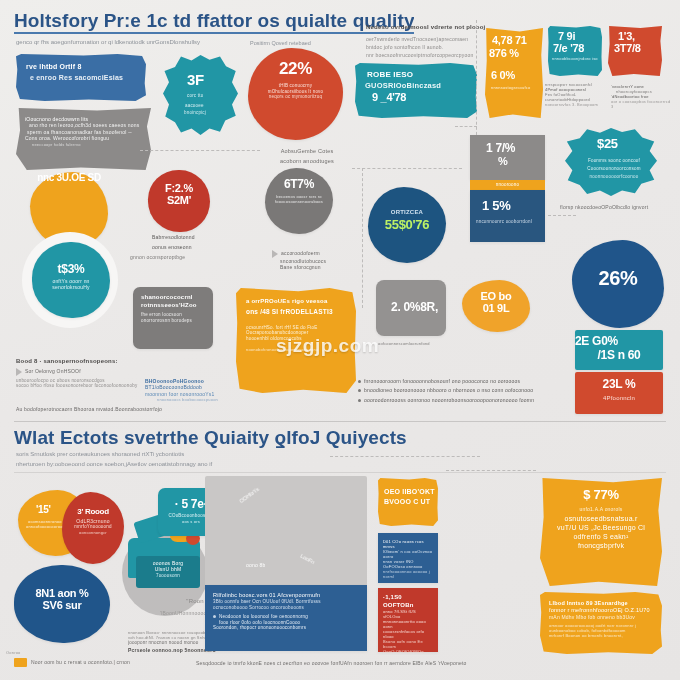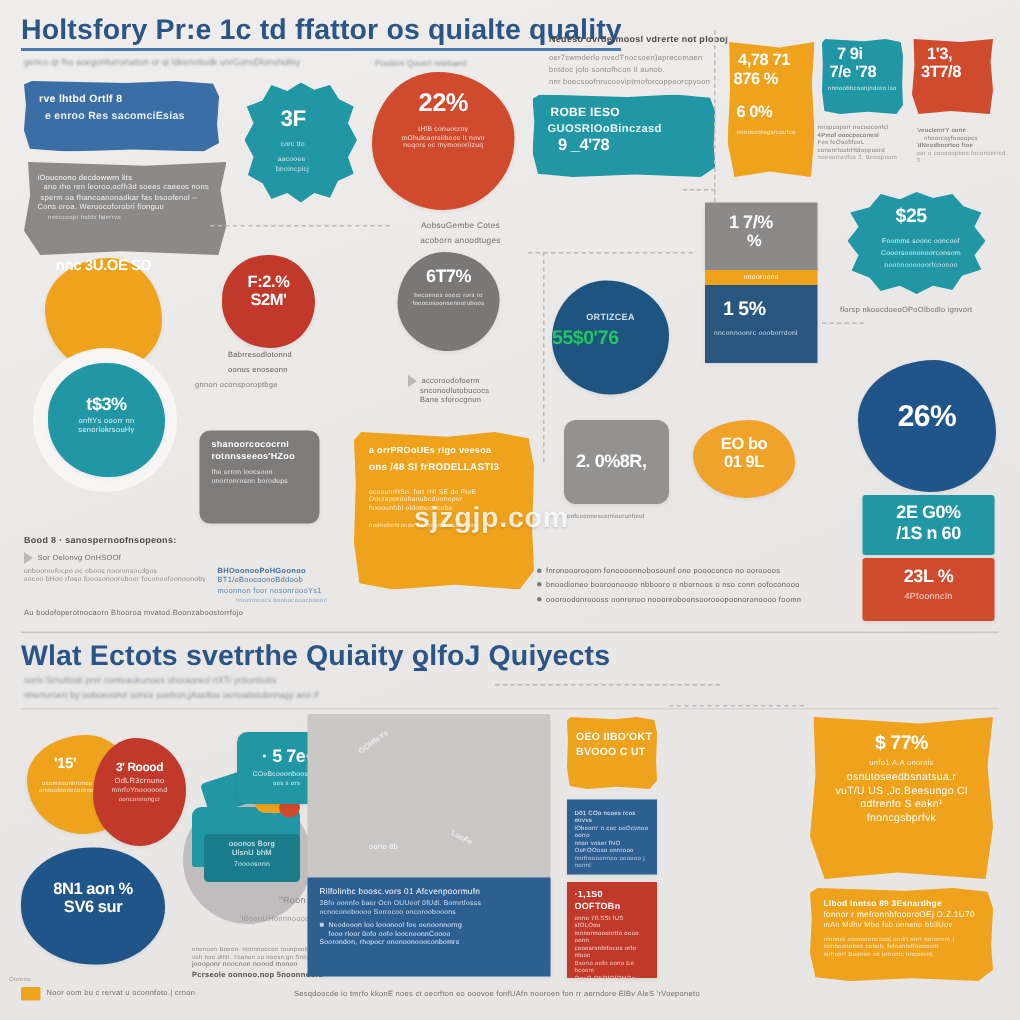--- a/index.html
+++ b/index.html
@@ -234,25 +234,25 @@
       <div class="blurtext" style="color:#fff;font-size:6.5px;font-weight:700;margin-top:2px;">ons  /48 SI frRODELLASTI3</div>
       <div class="blurtext" style="color:#fdf1da;font-size:4.5px;margin-top:9px;">ocsounrHSo. fort rHf SE do FtoE</div>
       <div class="blurtext" style="color:#fdf1da;font-size:4.5px;">Oocraporoobanubcdoonoper</div>
       <div class="blurtext" style="color:#fdf1da;font-size:4.5px;">hoooenhbl oldomcoocobs</div>
       <div class="blurtext" style="color:#fbe7c4;font-size:4px;margin-top:5px;">noonobohronoo'oennooncovooonono</div>
     </div>
   </div>
 
   <div class="abs blobA soft" style="left:368px;top:187px;width:78px;height:76px;background:#1d5480;">
     <div class="blurtext" style="color:#cfe0ee;font-size:6px;text-align:center;padding-top:22px;font-weight:600;">ORTIZCEA</div>
-    <div class="stat" style="color:#22c55e;font-size:13px;text-align:left;">55$0'76</div>
+    <div class="stat" style="color:#bef264;font-size:13px;text-align:center;">55$0'76</div>
   </div>
 
   <div class="abs card soft" style="left:376px;top:280px;width:70px;height:56px;background:#949291;border-radius:8px;">
-    <div class="stat" style="color:#fff;font-size:12px;text-align:left;padding-top:13px;">2. 0%8R,</div>
+    <div class="stat" style="color:#fff;font-size:12px;text-align:right;padding-top:13px;">2. 0%8R,</div>
   </div>
   <div class="abs blurtext" style="left:378px;top:341px;width:72px;font-size:4px;color:#7f7d7c;">oofcoonnescomloorunfond</div>
 
   <div class="abs soft" style="left:470px;top:135px;width:75px;height:45px;background:#8c8a89;">
     <div class="stat" style="color:#fff;font-size:12px;padding:6px 0 0 16px;">1 7/%</div>
     <div class="stat" style="color:#fff;font-size:11px;padding:0 0 0 28px;">%</div>
   </div>
   <div class="abs" style="left:470px;top:180px;width:75px;height:10px;background:#efa31d;display:flex;align-items:center;justify-content:center;">
     <span class="blurtext" style="color:#fff;font-size:4.5px;">nnooroono</span>
   </div>
@@ -267,21 +267,21 @@
     <div class="blurtext abs" style="color:#dcf2f5;font-size:4.5px;left:14px;top:38px;width:70px;text-align:center;">Cooorsoononoorconsom</div>
     <div class="blurtext abs" style="color:#cde9ee;font-size:4.5px;left:14px;top:46px;width:70px;text-align:center;">noonnoooooorfcoonoo</div>
   </div>
   <div class="abs blurtext" style="left:560px;top:204px;width:115px;font-size:5px;color:#6e6c6b;">florsp nkoocdoeoOPoOlbcdlo ignvort</div>
 
   <div class="abs blobB soft" style="left:572px;top:240px;width:92px;height:88px;background:#20558a;">
     <div class="stat" style="color:#fff;font-size:20px;text-align:center;padding-top:27px;">26%</div>
   </div>
 
   <div class="abs soft" style="left:575px;top:330px;width:88px;height:40px;background:#2196a5;border-radius:2px;">
-    <div class="stat" style="color:#fff;font-size:12px;text-align:center;padding-top:4px;">2E G0%</div>
+    <div class="stat" style="color:#fff;font-size:12px;text-align:left;padding-top:4px;">2E G0%</div>
     <div class="stat" style="color:#fff;font-size:12px;text-align:center;">/1S n 60</div>
   </div>
 
   <div class="abs soft" style="left:575px;top:372px;width:88px;height:42px;background:#d04a2e;border-radius:2px;">
     <div class="stat" style="color:#fff;font-size:12px;text-align:center;padding-top:5px;">23L %</div>
     <div class="blurtext" style="color:#fbdcd4;font-size:6px;text-align:center;margin-top:4px;">4Pfoonncln</div>
   </div>
 
   <div class="abs blobB soft" style="left:462px;top:280px;width:68px;height:52px;background:#f0a32a;">
     <div class="stat" style="color:#fff;font-size:11px;text-align:center;padding-top:10px;">EO bo</div>

